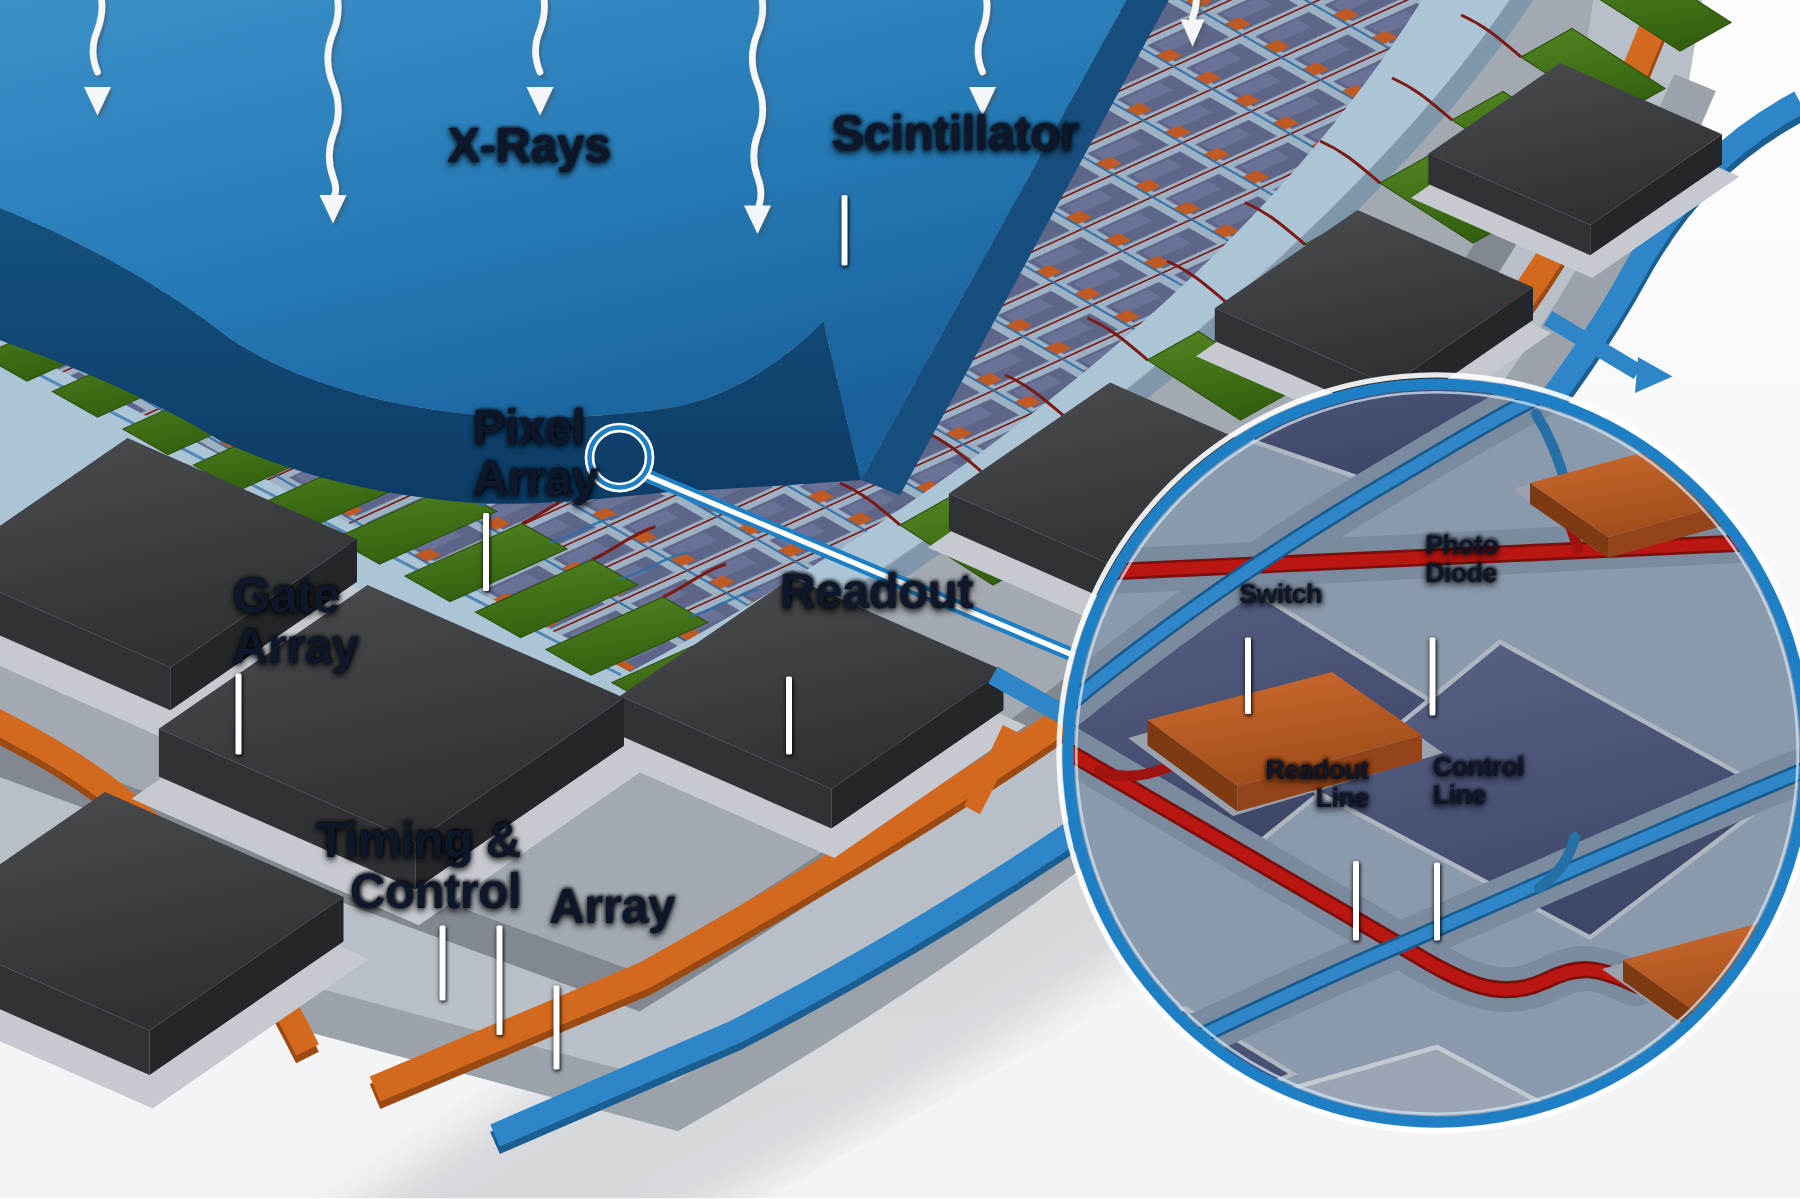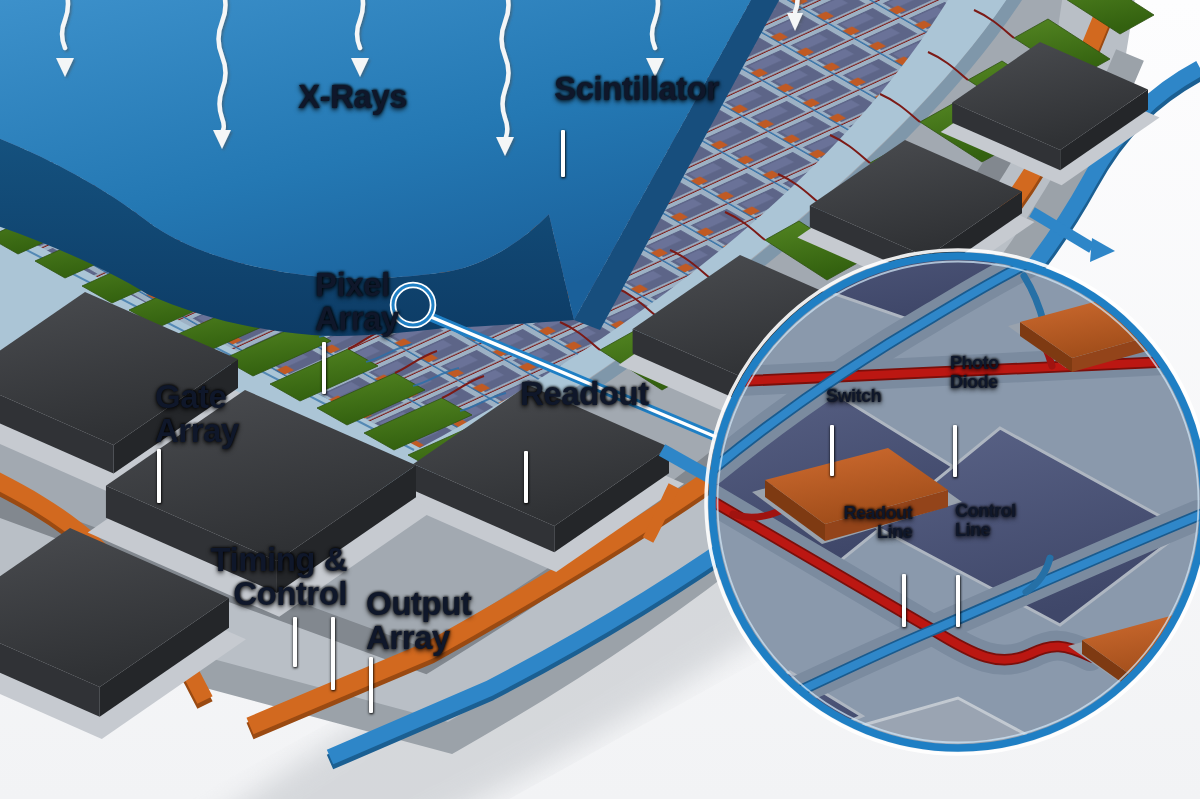--- a/index.html
+++ b/index.html
@@ -279,21 +279,20 @@
 <div class="ldr" style="left:524px;top:451px;height:52px"></div>
 
 <div class="lbl ctr" style="left:197px;top:543px;width:150px">
   <span>Timing &amp;</span>
   <span class="l2">Control</span>
 </div>
 <div class="ldr" style="left:293px;top:617px;height:50px"></div>
 <div class="ldr" style="left:331px;top:617px;height:73px"></div>
 
 <div class="lbl" style="left:366px;top:587px">
-  <span>Output</span>
   <span class="l2">Array</span>
 </div>
 <div class="ldr" style="left:369px;top:657px;height:56px"></div>
 
 <div class="lbl sm" style="left:826px;top:387px">Switch</div>
 <div class="ldr" style="left:830px;top:425px;height:51px"></div>
 
 <div class="lbl sm" style="left:950px;top:354px">
   <span>Photo</span>
   <span class="l2">Diode</span>

